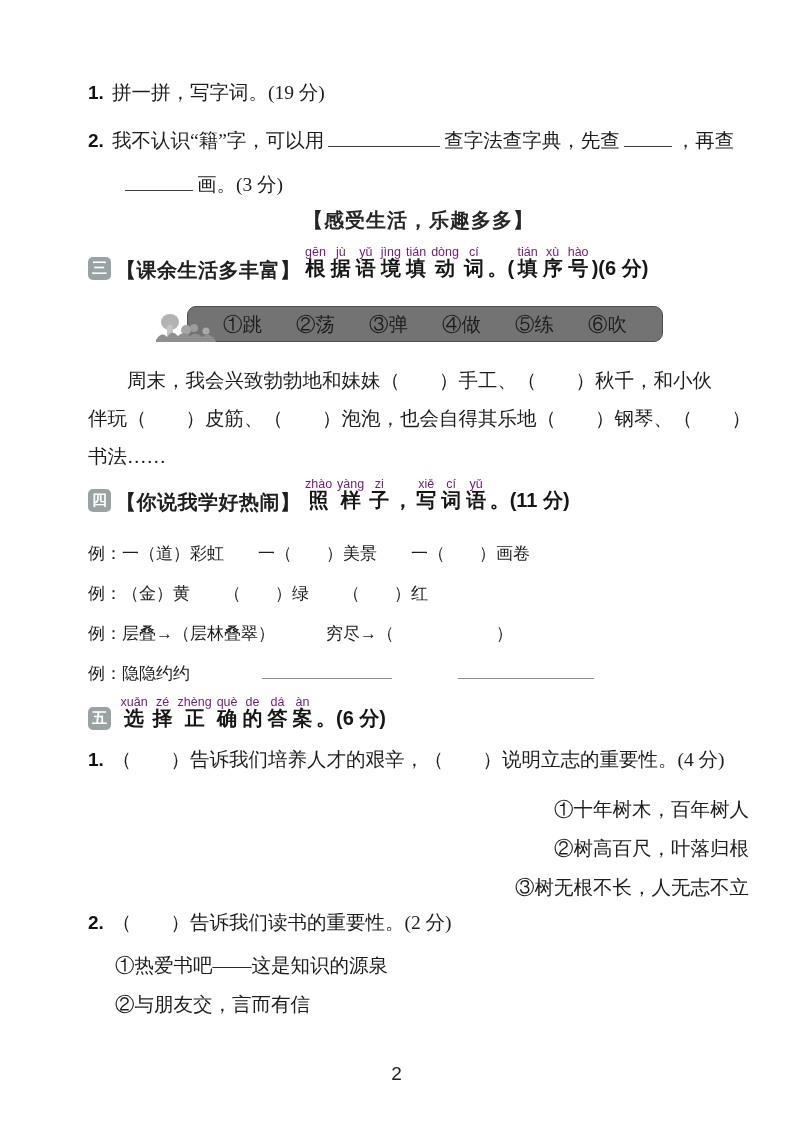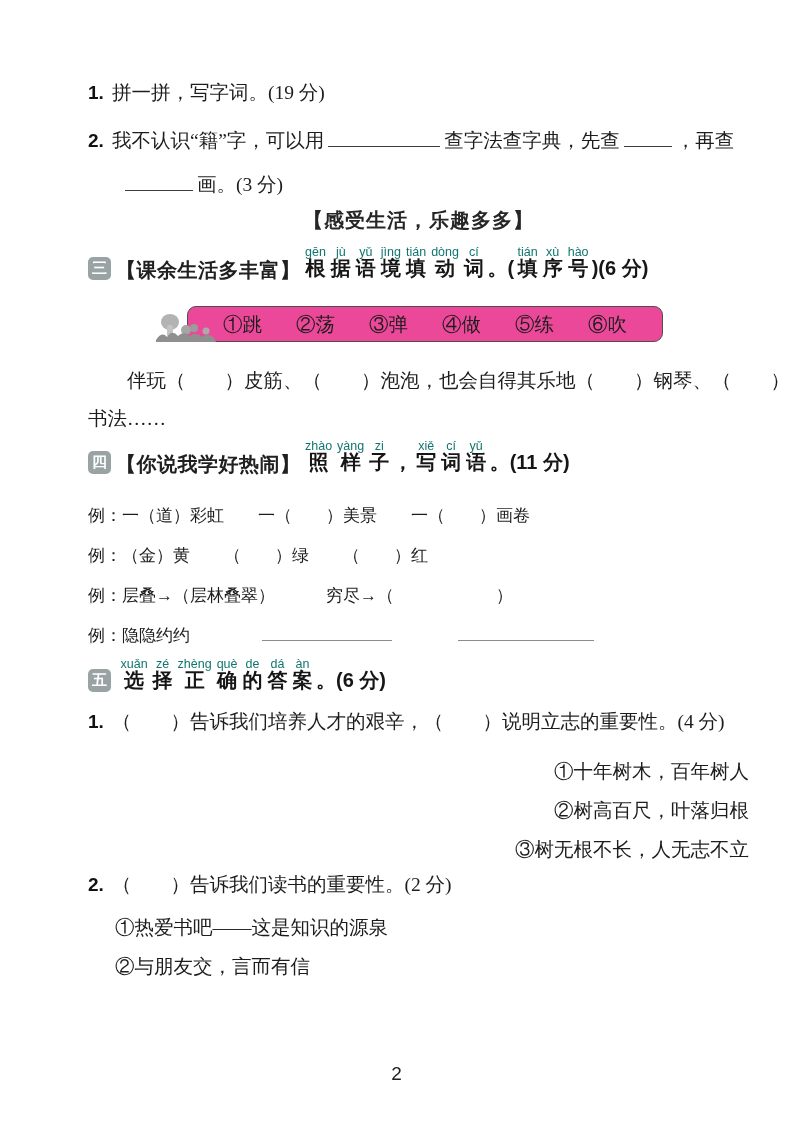--- a/index.html
+++ b/index.html
@@ -43,30 +43,30 @@
     font-family:"Liberation Sans", sans-serif; font-weight:700; font-size:20px;
     line-height:28px; color:#202020; letter-spacing:0.5px;text-align:right;
   }
   .ruby-line { margin-left:2px; line-height:28px; }
   .ruby-line ruby {
     ruby-align:center; margin:0 2.5px;
     font-family:"Liberation Sans", sans-serif; font-weight:bold; font-size:20px; color:#161616;
   }
   .ruby-line rt {
     font-family:"Liberation Sans", sans-serif; font-weight:normal; font-size:12.5px;
-    color:#0f766e; letter-spacing:0;
+    color:#701a75; letter-spacing:0;
   }
   .ruby-line .plain {
     font-family:"Liberation Sans", sans-serif; font-weight:bold; font-size:20px;
     color:#161616; margin:0 1px;
   }
 
   .bank-wrap { position:relative; margin-top:22px; margin-left:99px; width:476px; }
   .bank-box {
-    height:36px; border:1.4px solid #4f4f4f; border-radius:9px; background:#ec4899;
+    height:36px; border:1.4px solid #4f4f4f; border-radius:9px; background:#737373;
     display:flex; align-items:center; justify-content:center; gap:34px;
     font-size:19.5px;
   }
   .plant { position:absolute; left:-31px; bottom:-3px; width:60px; height:36px; }
 
   .para { margin-top:20px; }
   .para-line { font-size:19.5px; line-height:38px; white-space:nowrap; }
   .para .para-line:first-child { text-indent:2em; }
 
   .sect4-row { margin-top:2px; }
@@ -130,20 +130,21 @@
           <span class="opt">①跳</span>
           <span class="opt">②荡</span>
           <span class="opt">③弹</span>
           <span class="opt">④做</span>
           <span class="opt">⑤练</span>
           <span class="opt">⑥吹</span>
         </div>
     </div>
 
     <div class="para">
+        <div class="para-line kai">周末，我会兴致勃勃地和妹妹（　　）手工、（　　）秋千，和小伙</div>
         <div class="para-line kai">伴玩（　　）皮筋、（　　）泡泡，也会自得其乐地（　　）钢琴、（　　）</div>
         <div class="para-line kai">书法……</div>
       </div>
 
     <div class="sect-row sect4-row">
       <span class="badge">四</span>
       <span class="sect-label">【你说我学好热闹】</span>
       <span class="ruby-line"><ruby><span>照</span><rt>zhào</rt></ruby><ruby><span>样</span><rt>yàng</rt></ruby><ruby><span>子</span><rt>zi</rt></ruby><span class="plain">，</span><ruby><span>写</span><rt>xiě</rt></ruby><ruby><span>词</span><rt>cí</rt></ruby><ruby><span>语</span><rt>yǔ</rt></ruby><span class="plain">。(11 分)</span></span>
     </div>
 

